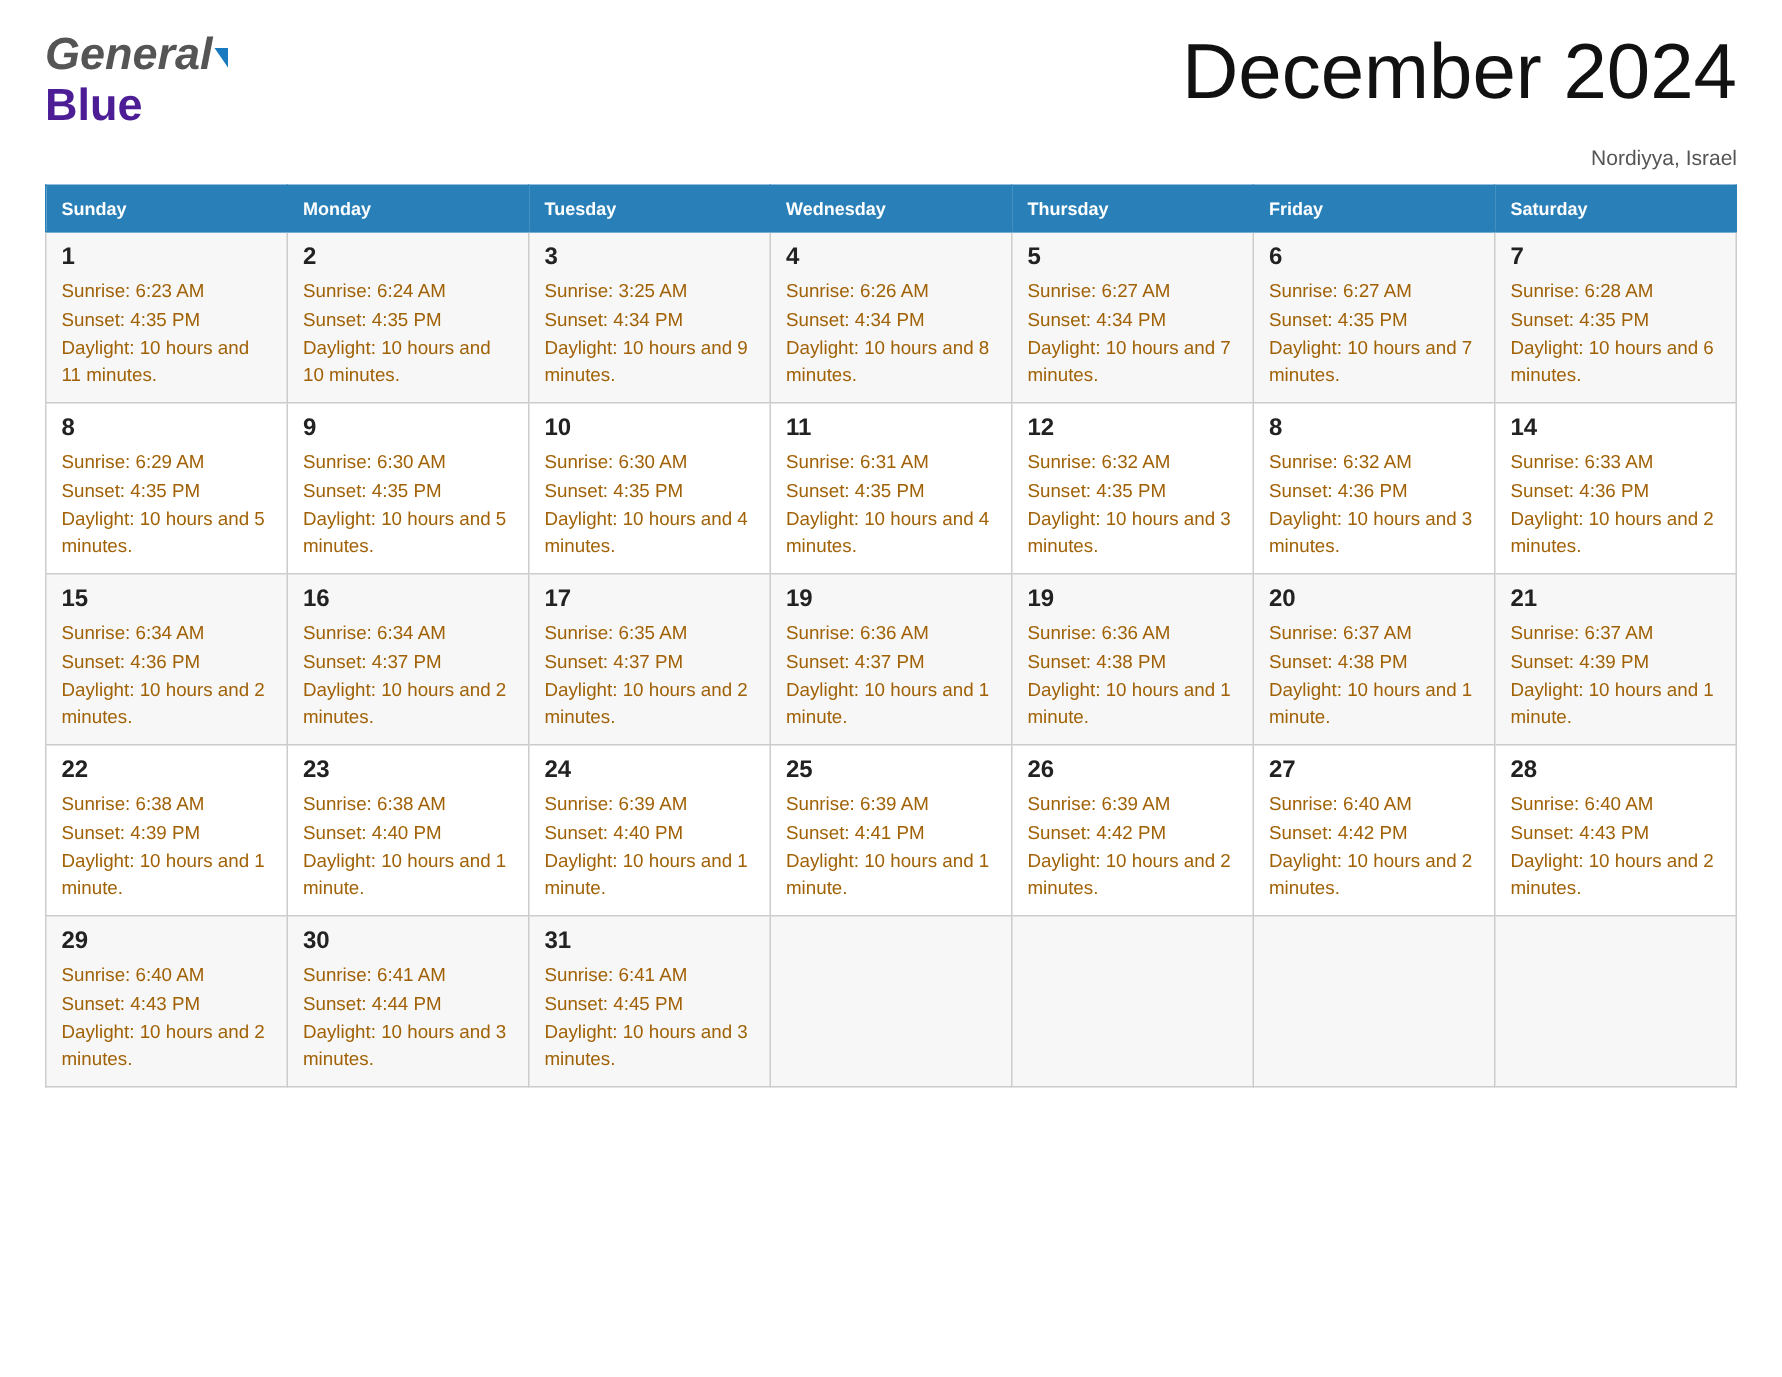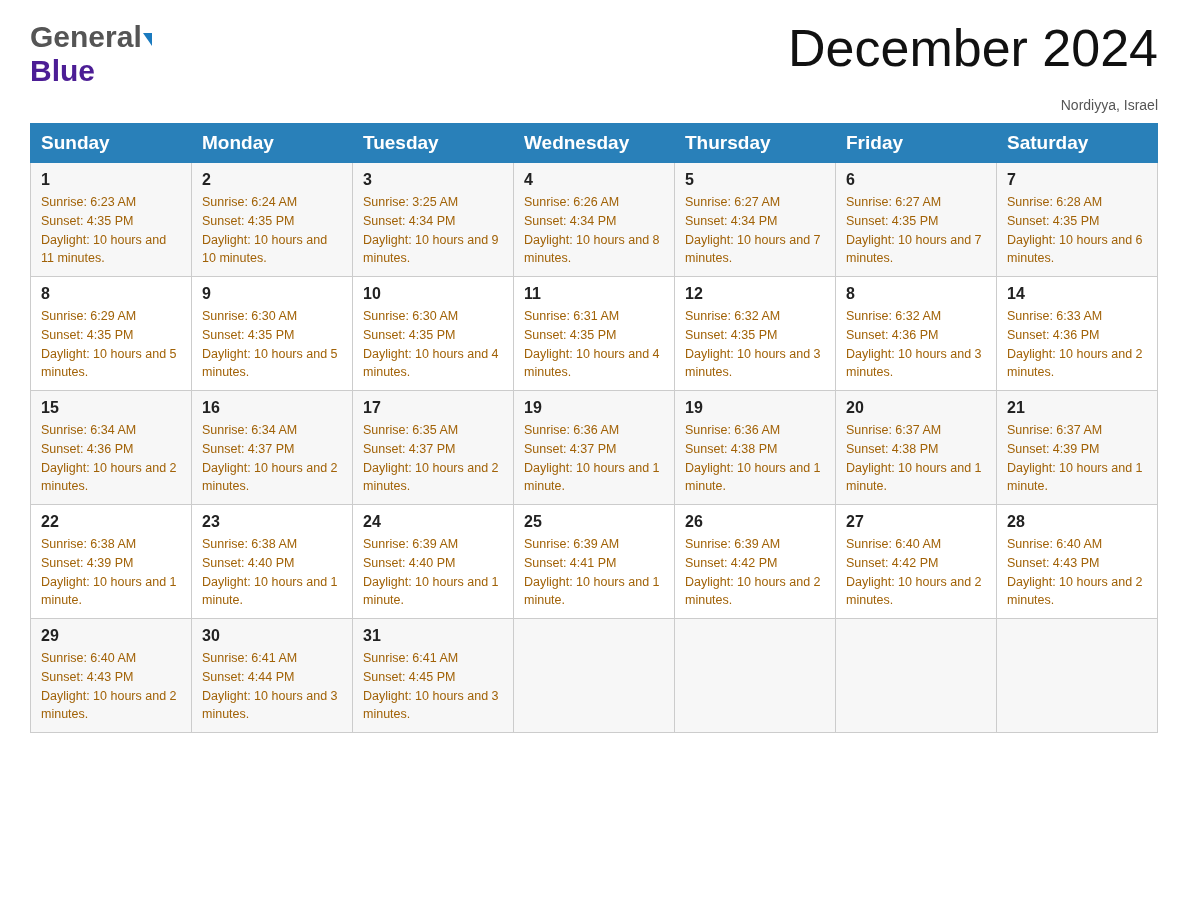--- a/index.html
+++ b/index.html
@@ -36,21 +36,21 @@
       margin-top: 20px;
     }
     table {
       width: 100%;
       border-collapse: collapse;
       margin-top: 10px;
     }
     thead tr th {
       background-color: #2980b9;
       color: #fff;
-      font-size: 19px;
+      font-size: 12px;
       font-weight: bold;
       padding: 8px 10px;
       text-align: left;
       border: 1px solid #2980b9;
     }
     tbody tr td {
       vertical-align: top;
       padding: 8px 10px;
       border: 1px solid #ccc;
       font-size: 13px;
@@ -71,20 +71,21 @@
       margin-bottom: 4px;
     }
     .day-info {
       font-size: 12.5px;
       line-height: 1.5;
       color: #a16207;
     }
     .logo-wrapper {
       display: flex;
       align-items: center;
+      font-style: italic;
     }
     .logo-name {
       font-size: 30px;
       font-weight: bold;
       color: #555;
     }
   </style>
 </head>
 <body>
 

